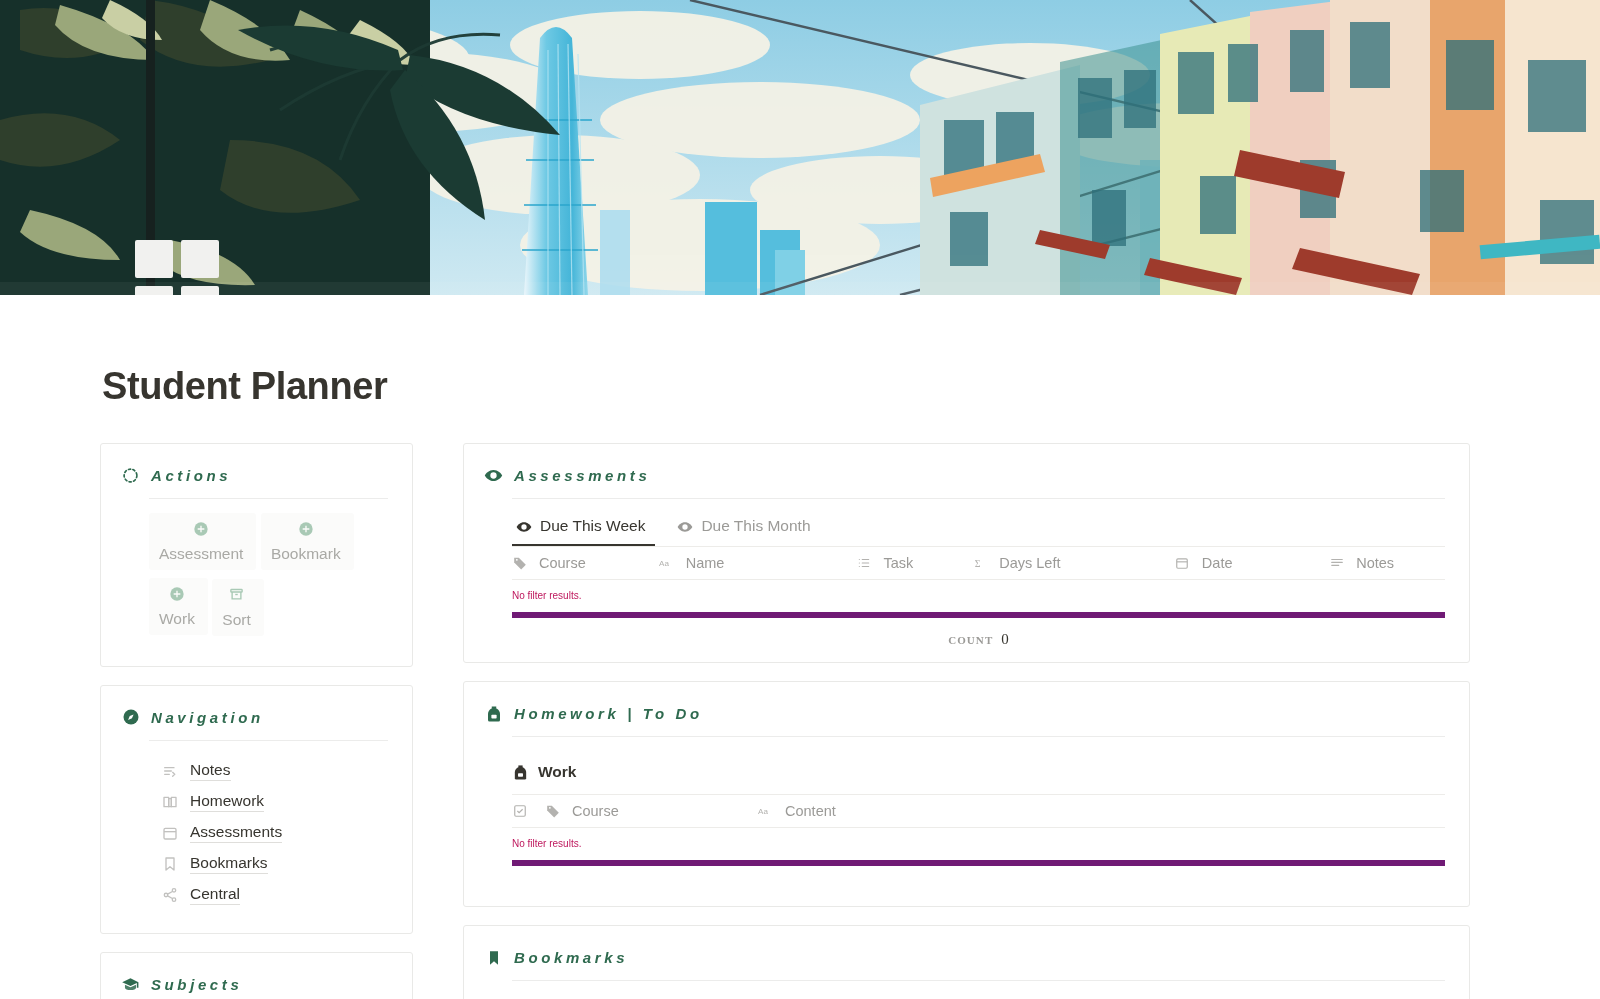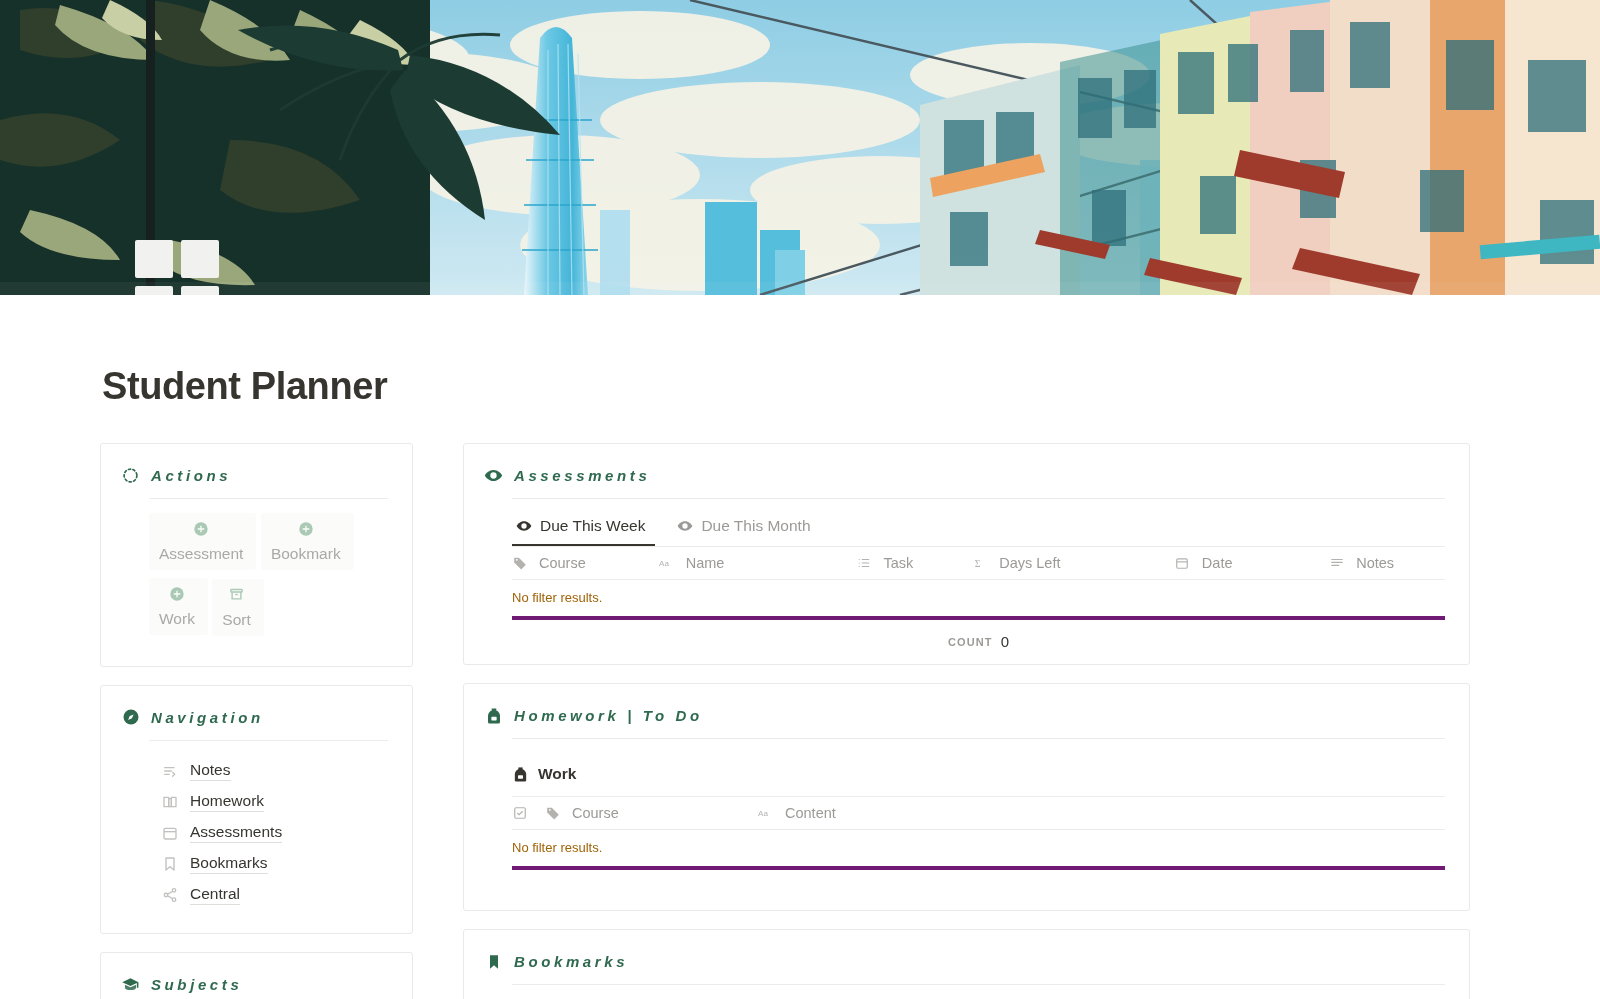--- a/index.html
+++ b/index.html
@@ -89,46 +89,46 @@
     padding-bottom: 1px;
   }
 
   
   .subjects-body { height: 40px; }
 
   
   .db { padding: 12px 24px 0 48px; }
   .tabs { display: flex; align-items: flex-end; gap: 0; }
   .tab {
-    display: flex; align-items: center; gap: 8px;
+    display: flex; align-items: flex-end; gap: 8px;
     padding: 6px 10px 9px 4px;
     font-size: 15.5px; cursor: pointer;
     position: relative;
   }
   .tab.active { color: #37352f; border-bottom: 2px solid #37352f; margin-right: 18px; }
   .tab.idle { color: #9b9a97; border-bottom: 2px solid transparent; }
   .tab .ticon { width: 16px; height: 16px; display: flex; align-items: center; justify-content: center; }
 
   .thead {
     display: flex; align-items: center;
     border-bottom: 1px solid #edece9;
     border-top: 1px solid #edece9;
     height: 34px;
   }
   .th { display: flex; align-items: center; gap: 12px; font-size: 14.5px; color: #9b9a97; }
   .th .cicon { width: 15px; height: 15px; display: flex; align-items: center; justify-content: center; flex: 0 0 15px; }
 
   .norows {
-    font-size: 13px; color: #a16207;
+    font-size: 10px; color: #be185d;
     padding: 10px 0 11px 0;
-    border-bottom: 4px solid #701a75;
+    border-bottom: 6px solid #701a75;
   }
   .countrow {
     display: flex; align-items: center; justify-content: center;
-    gap: 8px; padding: 13px 0 14px 0;
+    gap: 8px; padding: 13px 0 14px 0; font-family: Liberation Serif, serif;
   }
   .countrow .clab { font-size: 11px; letter-spacing: 1.1px; color: #9b9a97; font-weight: bold; }
   .countrow .cval { font-size: 15px; color: #37352f; }
 
   
   .board-group {
     display: flex; align-items: center; gap: 9px;
     padding: 14px 0 13px 0;
   }
   .board-group .gicon { width: 17px; height: 17px; display: flex; align-items: center; justify-content: center; }

